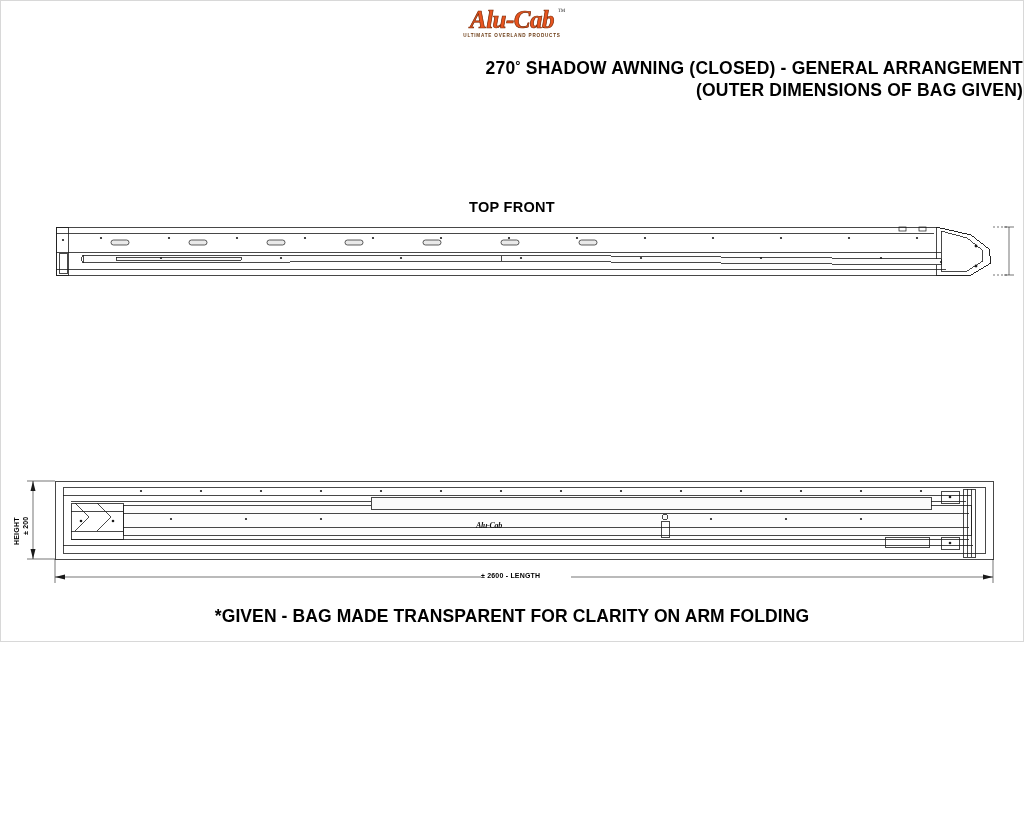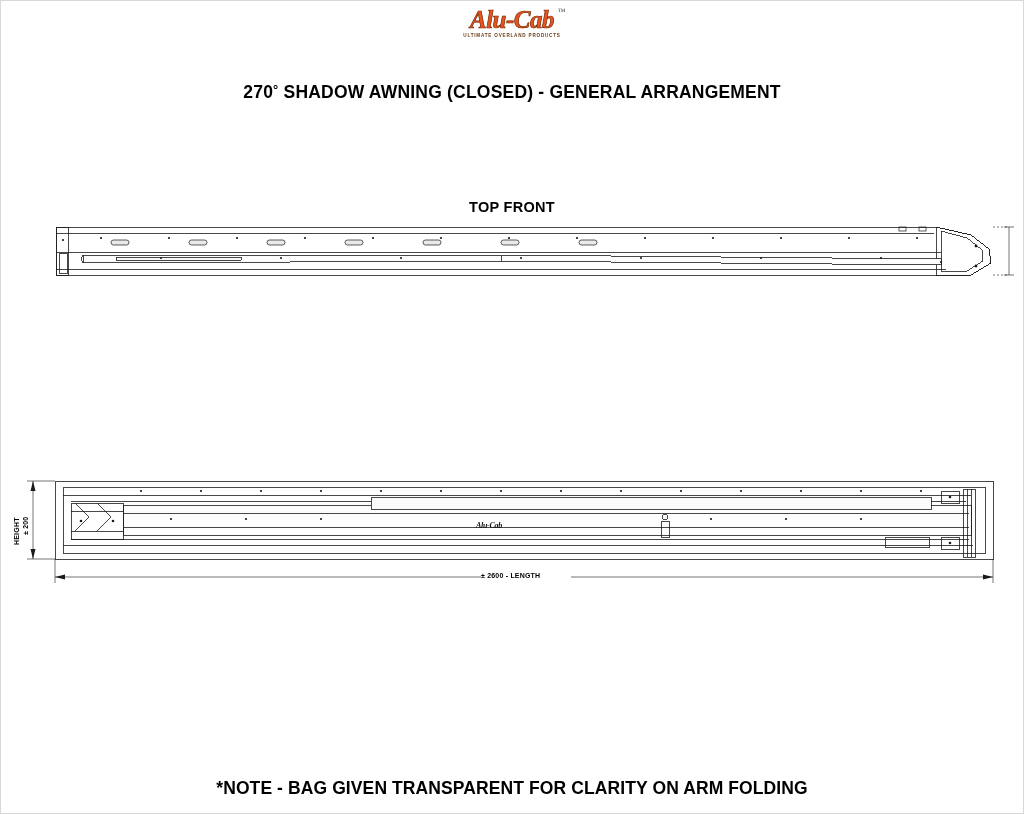--- a/index.html
+++ b/index.html
@@ -12,21 +12,21 @@
     height: 814px;
     position: relative;
     font-family: "Liberation Sans", sans-serif;
     color: #000000;
     overflow: hidden;
   }
   .page {
     position: absolute;
     left: 0; top: 0;
     width: 1024px;
-    height: 814px;
+    height: 642px;
     border: 1px solid #d8d8d8;
     box-sizing: border-box;
     background: #ffffff;
   }
 
   
   .logo-wrap {
     position: absolute;
     left: 0; right: 0;
     top: 6px;
@@ -61,26 +61,25 @@
     color: #6b3a12;
     font-weight: bold;
     margin-top: 1px;
   }
 
   
   .main-title {
     position: absolute;
     left: 0; right: 0;
     top: 54px;
-    text-align: center;
+    text-align: right;
     font-size: 17.5px;
     font-weight: bold;
     line-height: 22px;
     letter-spacing: 0.2px;
-    margin-top: 24px;
   }
   .deg {
     font-size: 13px;
     vertical-align: 4px;
   }
   .view-label {
     position: absolute;
     text-align: center;
     font-size: 14.5px;
     font-weight: bold;
@@ -138,20 +137,21 @@
 
   <div class="logo-wrap">
     <div class="logo-main">
       <span>Alu-Cab</span><span class="logo-tm">™</span>
     </div>
     <div class="logo-sub">ULTIMATE OVERLAND PRODUCTS</div>
   </div>
 
   <div class="main-title">
     <div><span>270</span><span class="deg">°</span><span> SHADOW AWNING (CLOSED) - GENERAL ARRANGEMENT</span></div>
+    <div>(OUTER DIMENSIONS OF BAG GIVEN)</div>
   </div>
 
   <div class="view-label" id="top-view-label">TOP FRONT</div>
 
   <div class="dwg" id="top-dwg">
     <svg width="1000" height="80" viewBox="0 0 1000 80">
       <g fill="none" stroke="#1a1a1a" stroke-width="0.8" shape-rendering="crispEdges">
 
         <path d="M15,8 L895,8 L930,16 L948,30 L950,44 L930,56 L15,56 Z" fill="#ffffff"></path>
 
@@ -313,15 +313,15 @@
         <path d="M22,8 L19.5,18 L24.5,18 Z" fill="#1a1a1a" stroke="none"></path>
         <path d="M22,86 L19.5,76 L24.5,76 Z" fill="#1a1a1a" stroke="none"></path>
       </g>
     </svg>
     <div class="dim-text" style="left: 470px; top: 99px;">± 2600 - LENGTH</div>
     <div class="dim-text vert-text" style="left: 11px; top: 62px;">± 200</div>
     <div class="dim-text vert-text" style="left: 2px; top: 72px;">HEIGHT</div>
     <div class="brand-tiny" style="left: 465px; top: 48px;">Alu-Cab</div>
   </div>
 
-  <div class="note">*NOTE - BAG GIVEN TRANSPARENT FOR CLARITY ON ARM FOLDING</div>
+  <div class="note">*GIVEN - BAG MADE TRANSPARENT FOR CLARITY ON ARM FOLDING</div>
 
 </div>
 
 </body></html>

